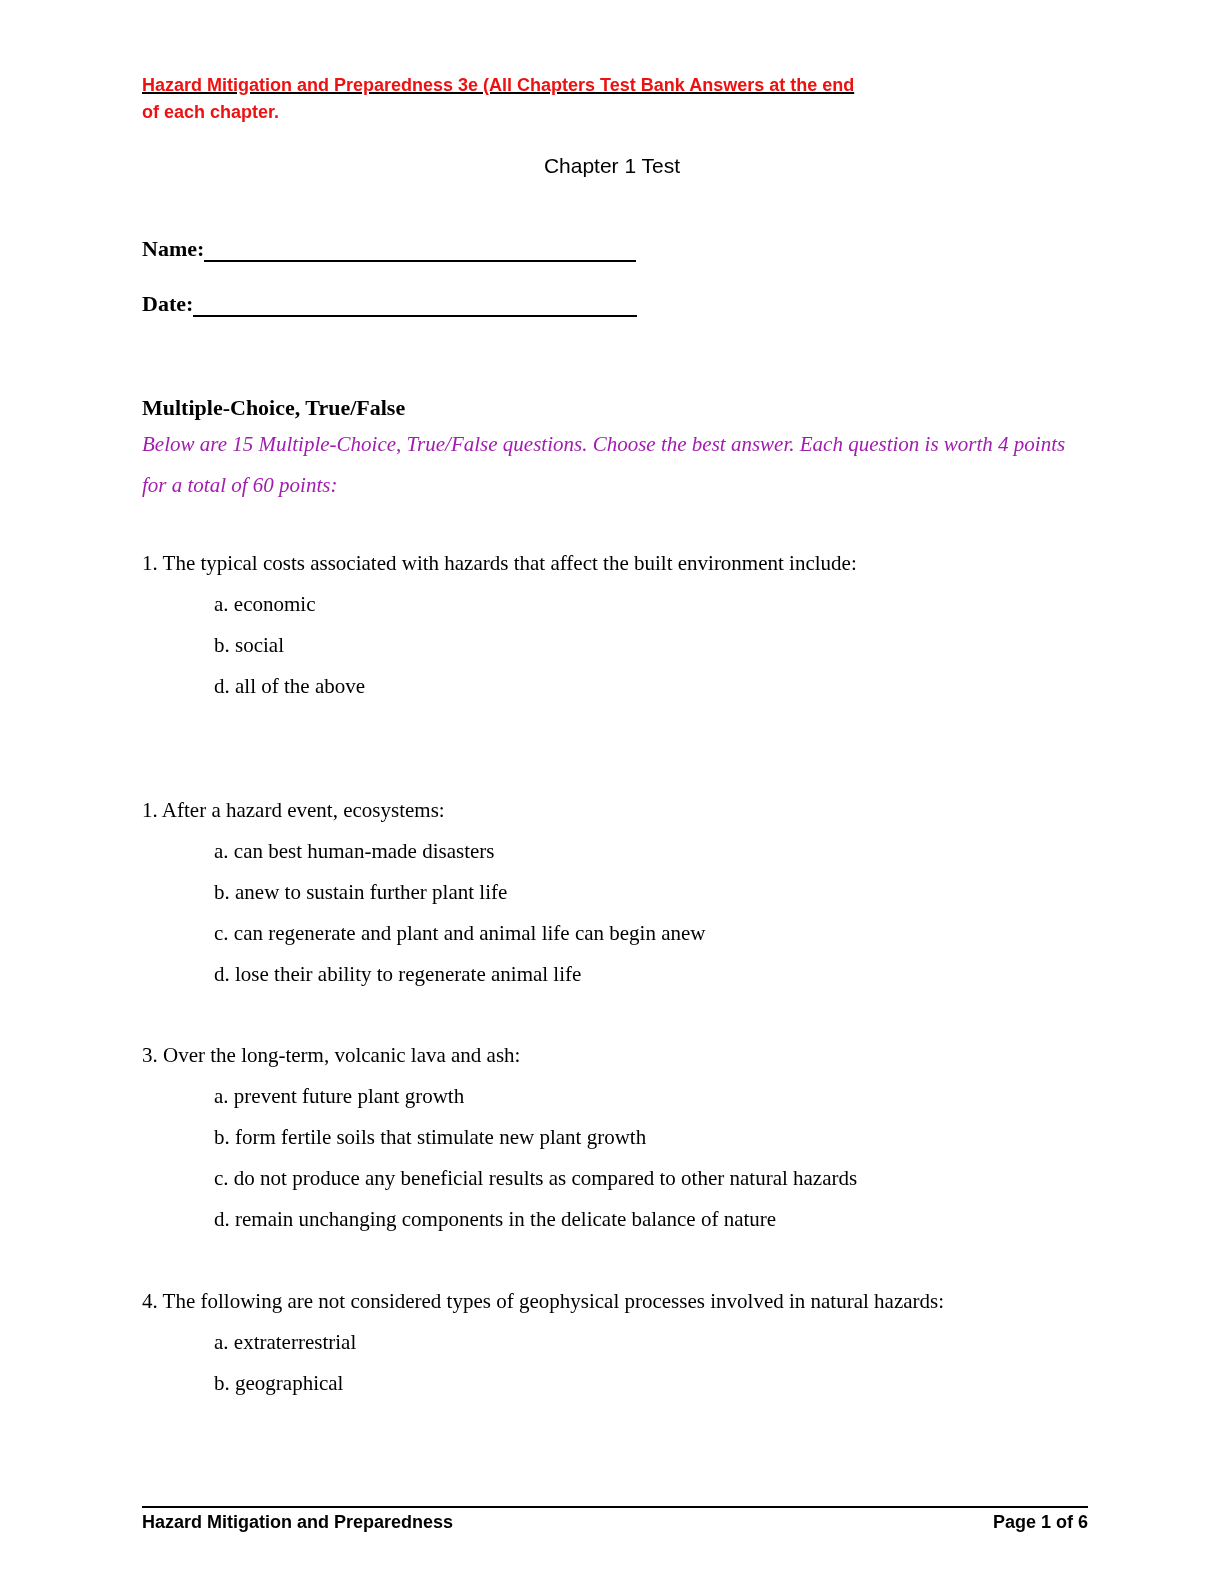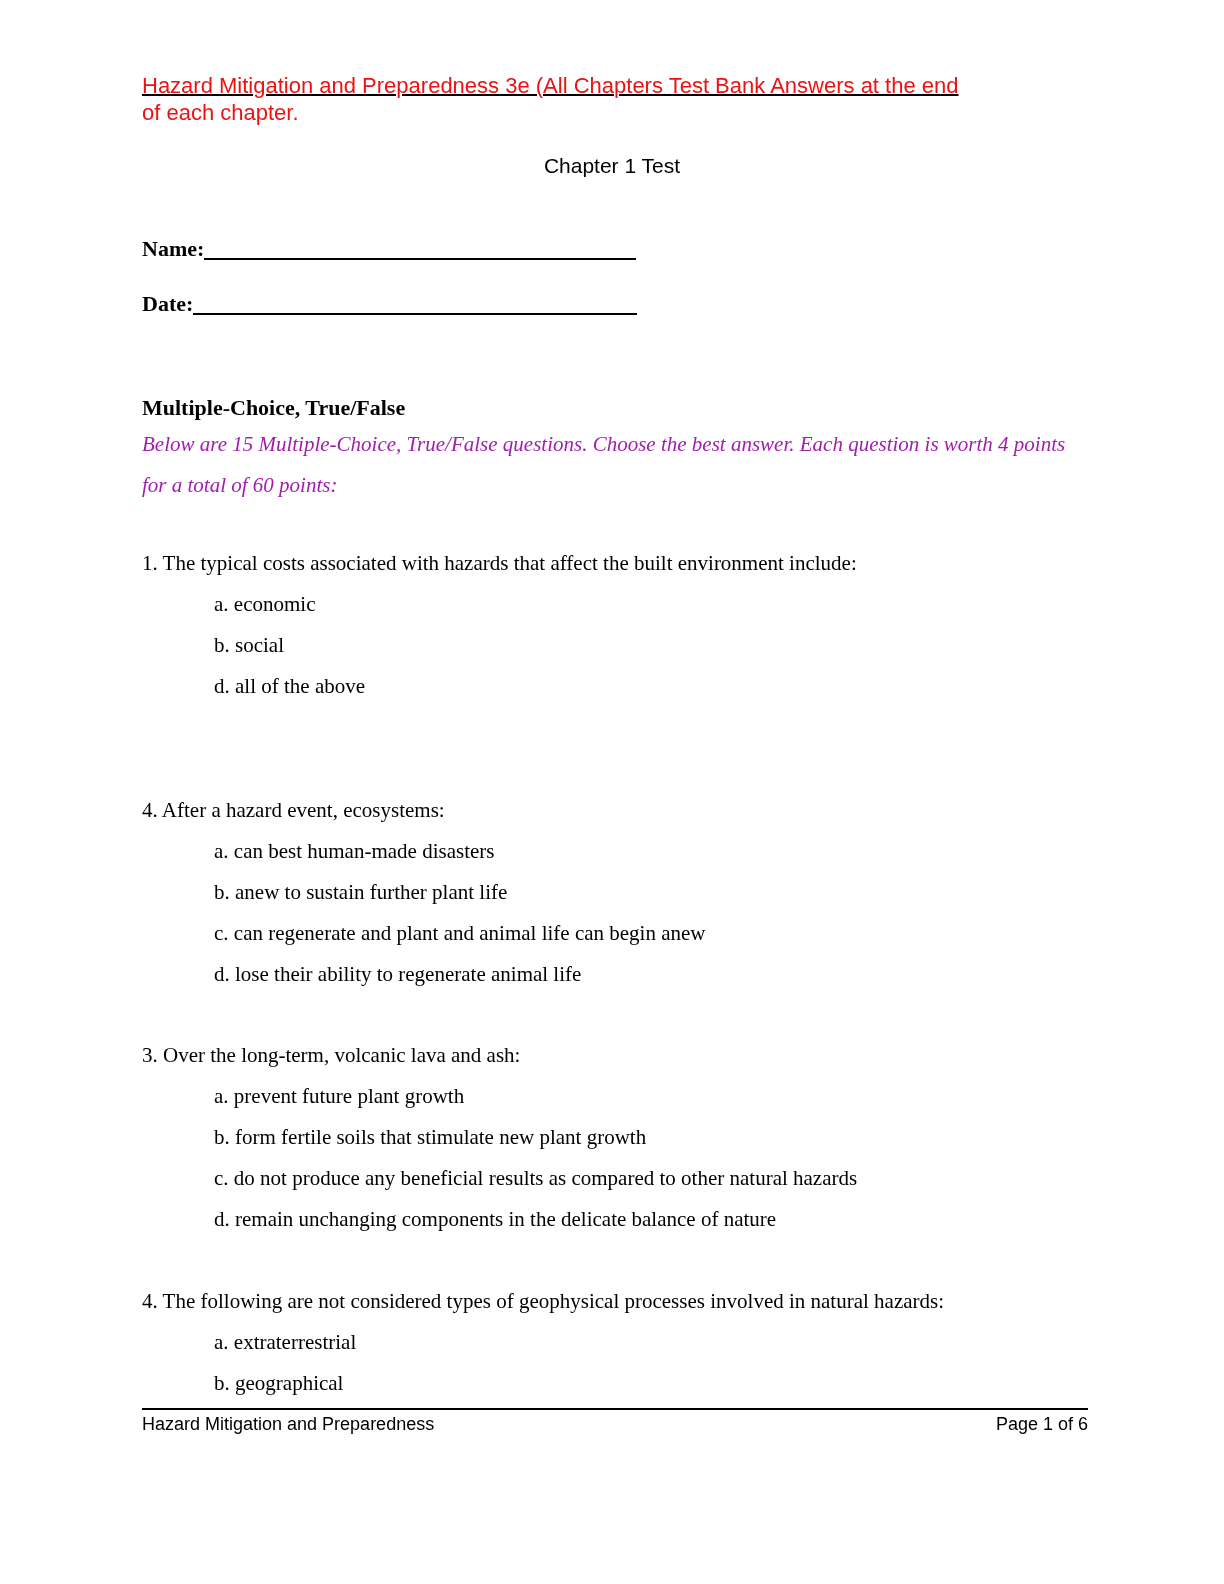--- a/index.html
+++ b/index.html
@@ -1,49 +1,49 @@
 <!DOCTYPE html>
 <html><head>
   <meta charset="utf-8">
   <style>
     html, body { margin: 0; padding: 0; background: #ffffff; }
     body { width: 1224px; height: 1584px; position: relative; overflow: hidden; }
     .page { position: absolute; left: 0; top: 0; width: 1224px; height: 1584px; }
     .header-red {
       position: absolute; left: 142px; top: 72px; width: 950px;
-      font-family: "Liberation Sans", sans-serif; font-weight: normal; font-size: 22px;
+      font-family: "Liberation Sans", sans-serif; font-weight: bold; font-size: 18px;
       color: #ee1111; line-height: 27px;
     }
     .header-red .line1 { text-decoration: underline; text-decoration-color: #000; text-decoration-thickness: 2px; white-space: nowrap; }
     .chapter-title {
       position: absolute; left: 0; width: 1224px; top: 154px; text-align: center;
       font-family: "Liberation Sans", sans-serif; font-weight: normal; font-size: 21px; color: #000;
     }
     .field {
       position: absolute; left: 142px; font-family: "Liberation Serif", serif; font-weight: bold;
-      font-size: 22px; color: #000; display: flex; align-items: center;
+      font-size: 22px; color: #000; display: flex; align-items: flex-end;
     }
     .field .line { display: inline-block; border-bottom: 2px solid #000; height: 20px; }
     .section-title {
       position: absolute; left: 142px; top: 387px;
       font-family: "Liberation Serif", serif; font-weight: bold; font-size: 22px; color: #000; margin-top: 8px;
     }
     .instructions {
       position: absolute; left: 142px; top: 424px; width: 940px;
       font-family: "Liberation Serif", serif; font-style: italic; font-size: 21px; color: #a21caf;
       line-height: 41px;
     }
     .question {
       position: absolute; left: 142px; font-family: "Liberation Serif", serif; font-size: 21px; color: #000;
     }
     .q-stem { height: 41px; line-height: 41px; white-space: nowrap; }
     .q-opt { height: 41px; line-height: 41px; padding-left: 72px; white-space: nowrap; }
     .footer {
-      position: absolute; left: 142px; top: 1408px; width: 946px; border-top: 2px solid #000;
-      font-family: "Liberation Sans", sans-serif; font-weight: normal; font-size: 18px; color: #000;
+      position: absolute; left: 142px; top: 1506px; width: 946px; border-top: 2px solid #000;
+      font-family: "Liberation Sans", sans-serif; font-weight: bold; font-size: 18px; color: #000;
       display: flex; justify-content: space-between; padding-top: 4px;
     }
   </style>
 </head>
 <body>
 
 <div class="page">
 
   <div class="header-red">
     <div class="line1">Hazard Mitigation and Preparedness 3e (All Chapters Test Bank Answers at the end</div>
@@ -66,21 +66,21 @@
   <div class="instructions">Below are 15 Multiple-Choice, True/False questions. Choose the best answer. Each question is worth 4 points for a total of 60 points:</div>
 
   <div class="question" style="top:543px;">
     <div class="q-stem">1.  The typical costs associated with hazards that affect the built environment include:</div>
     <div class="q-opt">a. economic</div>
     <div class="q-opt">b. social</div>
     <div class="q-opt">d. all of the above</div>
   </div>
 
   <div class="question" style="top:790px;">
-    <div class="q-stem">4.  After a hazard event, ecosystems:</div>
+    <div class="q-stem">1.  After a hazard event, ecosystems:</div>
     <div class="q-opt">a. can best human-made disasters</div>
     <div class="q-opt">b. anew to sustain further plant life</div>
     <div class="q-opt">c. can regenerate and plant and animal life can begin anew</div>
     <div class="q-opt">d. lose their ability to regenerate animal life</div>
   </div>
 
   <div class="question" style="top:1035px;">
     <div class="q-stem">3. Over the long-term, volcanic lava and ash:</div>
     <div class="q-opt">a. prevent future plant growth</div>
     <div class="q-opt">b. form fertile soils that stimulate new plant growth</div>

